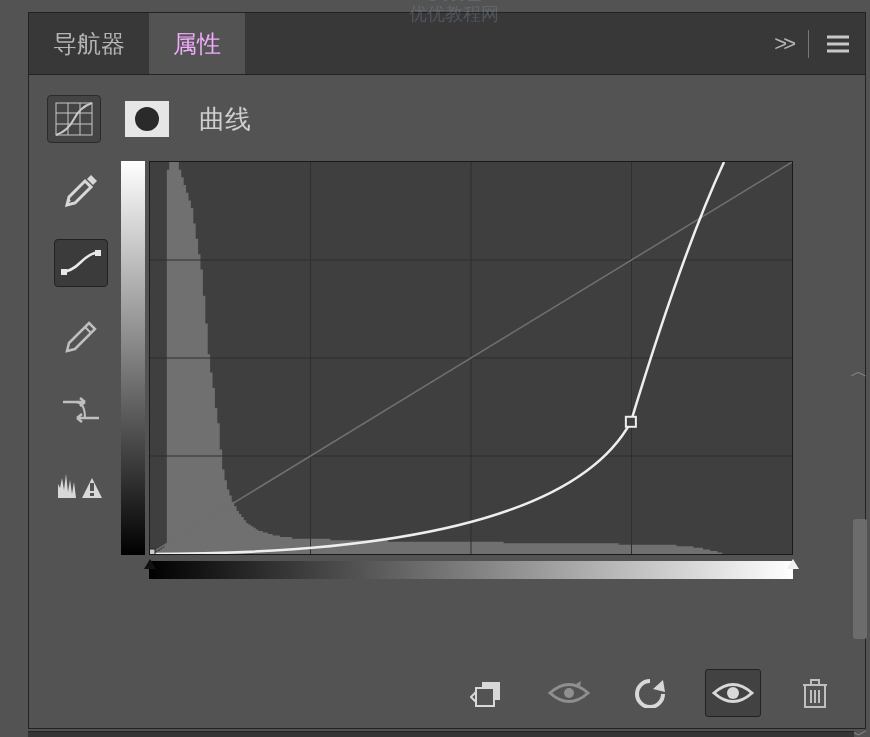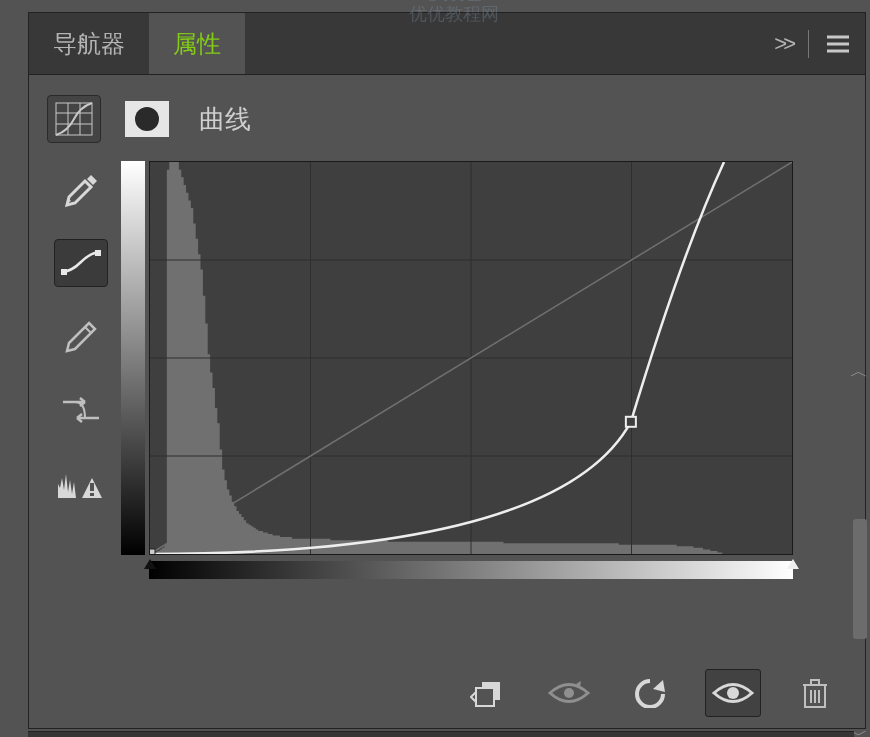--- a/index.html
+++ b/index.html
@@ -31,21 +31,21 @@
   .tab {
     padding: 0 24px;
     display: flex;
     align-items: center;
     font-size: 24px;
     color: #b4b4b4;
     cursor: pointer;
   }
   .tab.active {
     background: #535353;
-    color: #84cc16;
+    color: #f0abfc;
   }
   .tab-extra {
     margin-left: auto;
     display: flex;
     align-items: center;
     padding-right: 14px;
     gap: 16px;
   }
   .tab-extra .chev { font-size: 22px; color: #b4b4b4; letter-spacing: -4px; }
   .tab-extra .divider { width: 1px; height: 28px; background: #777; }

